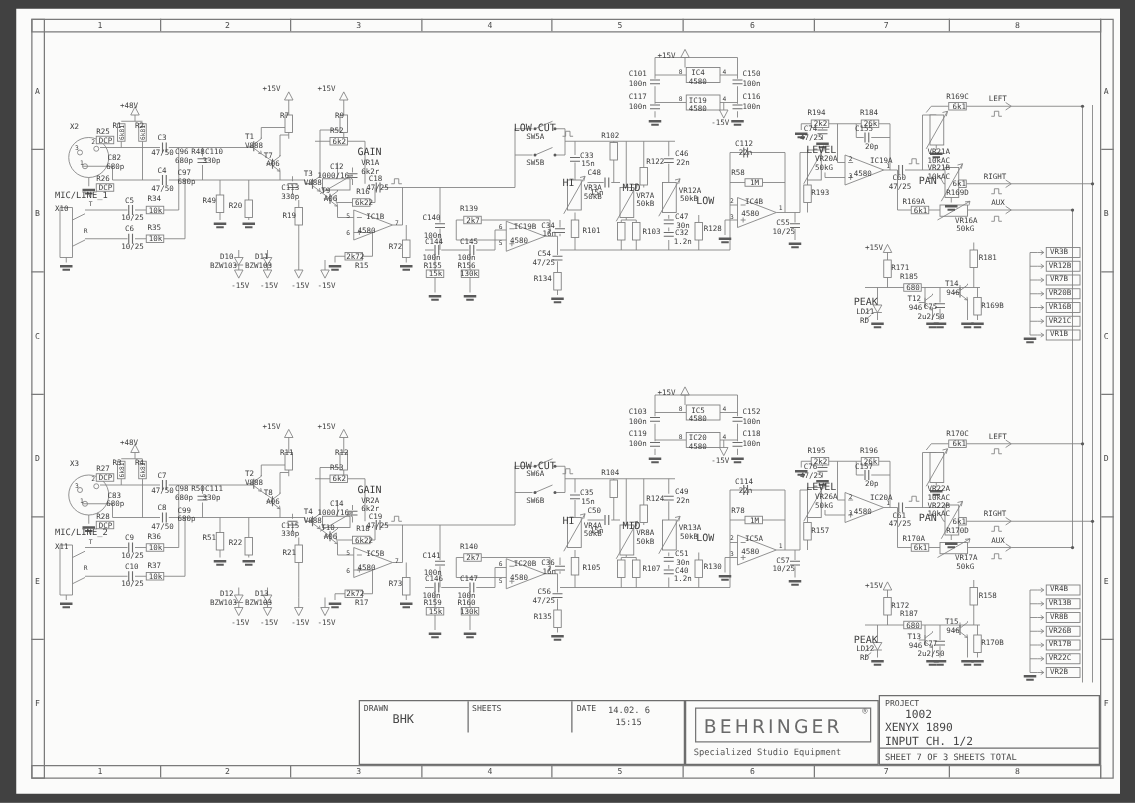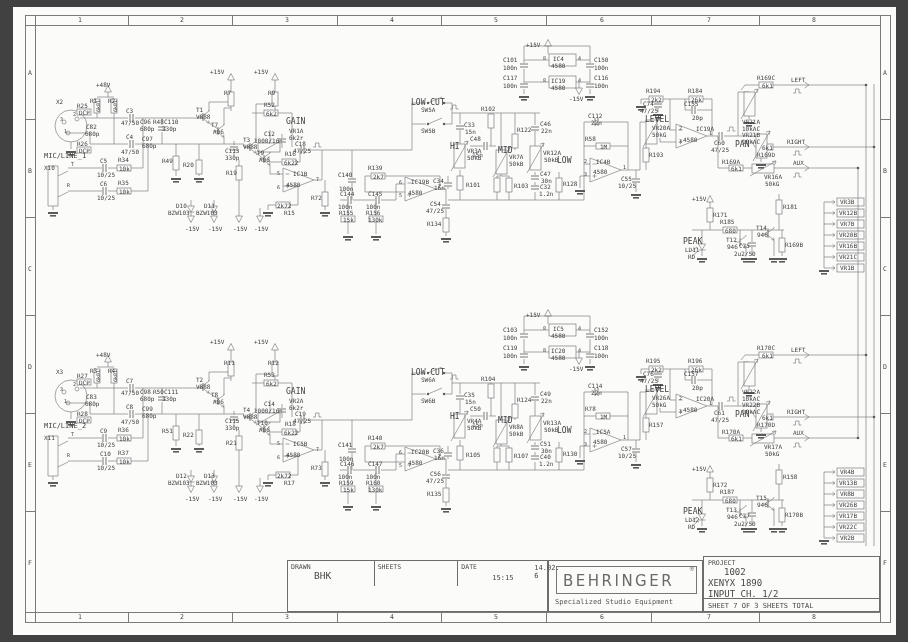--- a/index.html
+++ b/index.html
@@ -23,21 +23,21 @@
   
   .tb div,.tb span{box-sizing:border-box;}
   .tb-rev{position:absolute;left:287px;top:560px;width:261px;height:52px;border:1px solid #6d6d6d;}
   .tb-rev-top{height:25px;border-bottom:1px solid #6d6d6d;position:relative;}
   .tb-rev-bot{height:25px;display:flex;}
   .cell{border-right:1px solid #6d6d6d;position:relative;height:100%;}
   .c1{width:87px;} .c2{width:84px;} .c3{width:89px;border-right:none;text-decoration:underline;}
   .tb-lab{position:absolute;left:3px;top:2px;font-size:6.5px;color:#4a4a4a;}
   .tb-revval{position:absolute;left:52px;top:8px;font-size:9px;color:#474747;letter-spacing:1px;}
   .tb-big{position:absolute;left:26px;top:9px;font-size:9.5px;color:#474747;}
-  .tb-date1{position:absolute;left:28px;top:3px;font-size:7px;color:#474747;margin-left:48px;}
+  .tb-date1{position:absolute;left:28px;top:3px;font-size:7px;color:#474747;}
   .tb-date2{position:absolute;left:34px;top:13px;font-size:7px;color:#474747;}
   .tb-brand{position:absolute;left:548px;top:560px;width:155px;height:52px;border:1px solid #6d6d6d;}
   .logo-box{position:absolute;left:7px;top:5px;width:141px;height:28px;border:1px solid #777;}
   .logo{position:absolute;left:6px;top:5px;font-family:"DejaVu Sans",sans-serif;font-size:15px;letter-spacing:2.5px;color:#6a6a6a;}
   .reg{position:absolute;right:2px;top:-2px;font-size:7px;color:#6a6a6a;}
   .slogan{position:absolute;left:6px;top:37px;font-size:7px;color:#555;}
   .tb-proj{position:absolute;left:703px;top:556px;width:177px;height:56px;border:1px solid #6d6d6d;}
   .pj-lab{position:absolute;left:4px;top:2px;font-size:6.5px;color:#4a4a4a;}
   .pl0{position:absolute;left:20px;top:10px;font-size:9px;color:#474747;}
   .pl1{position:absolute;left:4px;top:21px;font-size:9px;color:#474747;}

